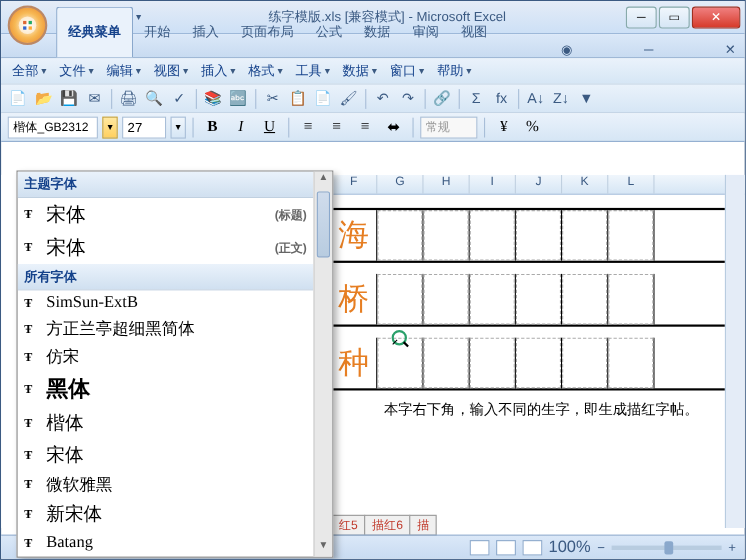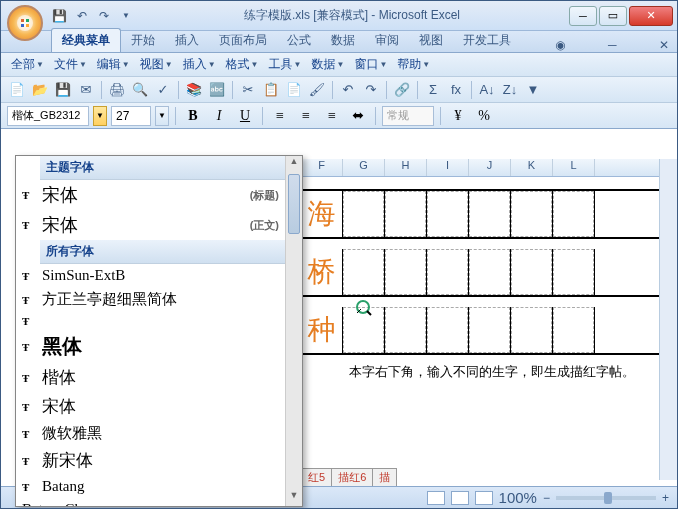--- a/index.html
+++ b/index.html
@@ -6,21 +6,21 @@
 body { font-family: "Microsoft YaHei", SimSun, sans-serif; font-size: 12px; background: #fff; width: 678px; height: 509px; overflow: hidden; border: 1px solid #3b5a82; position: relative; }
 .titlebar { height: 30px; background: linear-gradient(#e4ecf7,#cde0f6); display: flex; align-items: center; padding: 0 4px; border-bottom: 1px solid #9db8d9; }
 .office-btn { width: 36px; height: 36px; border-radius: 50%; background: radial-gradient(#fff,#f7b955,#e67e22); border: 2px solid #b86; position: absolute; left: 6px; top: 4px; z-index: 10; display: flex; align-items: center; justify-content: center; }
 .qat { margin-left: 46px; display: flex; gap: 4px; align-items: center; }
 .qat-btn { width: 18px; height: 18px; display: flex; align-items: center; justify-content: center; color: #3b5a82; cursor: pointer; }
 .title-text { flex: 1; text-align: center; font-size: 12px; color: #3b5a82; }
 .win-controls { display: flex; gap: 2px; }
 .win-btn { width: 28px; height: 20px; border: 1px solid #8aa; border-radius: 3px; display: flex; align-items: center; justify-content: center; font-size: 11px; background: linear-gradient(#f0f6fc,#d6e6f5); cursor: pointer; }
 .win-btn.close { background: linear-gradient(#f08080,#d63a2a); color: #fff; border-color: #a03020; width: 44px; }
 .ribbon-tabs { height: 22px; background: linear-gradient(#dbe8f8,#c8dbf1); display: flex; align-items: end; padding-left: 50px; border-bottom: 1px solid #8aa8cc; }
-.tab { padding: 3px 10px; color: #3b5a82; cursor: pointer; font-size: 12px; }
+.tab { padding: 14px 10px; color: #3b5a82; cursor: pointer; font-size: 12px; }
 .tab.active { background: #eaf2fb; border: 1px solid #8aa8cc; border-bottom: none; border-radius: 3px 3px 0 0; color: #15428b; font-weight: bold; }
 .help-btn { margin-left: auto; margin-right: 8px; color: #3b5a82; cursor: pointer; }
 .menu-row { height: 24px; background: linear-gradient(#eaf2fb,#d6e6f5); display: flex; align-items: center; padding: 0 6px; gap: 2px; border-bottom: 1px solid #b8cce0; }
 .menu-item { padding: 2px 4px; color: #15428b; cursor: pointer; display: flex; align-items: center; gap: 1px; }
 .menu-drop { font-size: 8px; color: #3b5a82; }
 .toolbar-row { height: 26px; background: linear-gradient(#eaf2fb,#d6e6f5); display: flex; align-items: center; padding: 0 6px; gap: 3px; border-bottom: 1px solid #b8cce0; }
 .tb-btn { width: 20px; height: 20px; display: flex; align-items: center; justify-content: center; cursor: pointer; color: #3b5a82; font-size: 13px; }
 .tb-sep { width: 1px; height: 18px; background: #a8bed8; margin: 0 2px; }
 .format-row { height: 26px; background: linear-gradient(#eaf2fb,#d6e6f5); display: flex; align-items: center; padding: 2px 6px; gap: 4px; border-bottom: 1px solid #8aa8cc; }
 .font-box { width: 82px; height: 20px; border: 1px solid #a8bed8; background: #fff; padding: 0 4px; font-size: 11px; display: flex; align-items: center; }
@@ -31,21 +31,21 @@
 .col-headers { height: 18px; display: flex; background: linear-gradient(#f0f6fc,#d6e6f5); border-bottom: 1px solid #9db8d9; margin-left: 300px; }
 .col-h { width: 42px; border-right: 1px solid #c0d0e0; text-align: center; font-size: 11px; color: #3b5a82; }
 .grid-area { position: absolute; left: 300px; top: 18px; right: 18px; bottom: 0; }
 .grid-row { height: 48px; display: flex; border-bottom: 2px solid #000; }
 .gcell { width: 42px; border-right: 1px solid #000; position: relative; }
 .gcell.big { width: 42px; font-size: 28px; font-family: KaiTi, serif; display: flex; align-items: center; justify-content: center; }
 .gcell.dashed::before { content: ""; position: absolute; inset: 0; border: 1px dashed #aaa; }
 .text-row { padding: 8px 4px; font-size: 13px; font-family: SimSun; margin-left: 44px; }
 .font-dropdown { position: absolute; left: 14px; top: 154px; width: 288px; height: 352px; background: #fff; border: 1px solid #868686; box-shadow: 3px 3px 6px rgba(0,0,0,0.3); z-index: 100; display: flex; }
 .fd-list { flex: 1; overflow: hidden; }
-.fd-header { background: linear-gradient(#eaf2fb,#d0e0f0); padding: 3px 6px; font-size: 12px; font-weight: bold; color: #15428b; border-bottom: 1px solid #c0d0e0; margin-left: 24px; }
+.fd-header { background: linear-gradient(#eaf2fb,#d0e0f0); padding: 3px 6px; font-size: 12px; font-weight: bold; color: #15428b; border-bottom: 1px solid #c0d0e0; }
 .fd-item { padding: 3px 6px; display: flex; align-items: center; gap: 6px; cursor: pointer; font-size: 15px; }
 .fd-icon { width: 14px; font-size: 11px; font-family: serif; font-weight: bold; }
 .fd-label { flex: 1; }
 .fd-tag { font-size: 11px; color: #666; font-weight: bold; }
 .fd-scroll { width: 17px; background: #e8e8e8; border-left: 1px solid #ccc; position: relative; }
 .fd-thumb { position: absolute; left: 2px; right: 2px; top: 18px; height: 60px; background: linear-gradient(#d0dcec,#b8cce0); border: 1px solid #8aa8cc; border-radius: 2px; }
 .sheet-tabs { position: absolute; left: 300px; bottom: 22px; height: 18px; display: flex; align-items: center; font-size: 11px; }
 .stab { padding: 1px 6px; border: 1px solid #999; background: #f0f0f0; margin-right: -1px; color: #c0392b; }
 .statusbar { position: absolute; left: 0; right: 0; bottom: 0; height: 22px; background: linear-gradient(#dbe8f8,#c8dbf1); border-top: 1px solid #8aa8cc; display: flex; align-items: center; padding: 0 8px; gap: 6px; justify-content: flex-end; }
 .view-btn { width: 18px; height: 14px; border: 1px solid #8aa8cc; background: #fff; cursor: pointer; }
@@ -85,21 +85,20 @@
 
 <div class="ribbon-tabs">
   <div class="tab active">经典菜单</div>
   <div class="tab">开始</div>
   <div class="tab">插入</div>
   <div class="tab">页面布局</div>
   <div class="tab">公式</div>
   <div class="tab">数据</div>
   <div class="tab">审阅</div>
   <div class="tab">视图</div>
-  <div class="tab">开发工具</div>
   <span class="help-btn">◉</span>
   <span class="help-btn">─</span>
   <span class="help-btn">✕</span>
 </div>
 
 <div class="menu-row">
   <div class="menu-item">
       <span>全部</span>
       <span class="menu-drop">▼</span>
     </div>
@@ -264,20 +263,21 @@
     <div class="fd-item">
         <span class="fd-icon">Ŧ</span>
         <span class="fd-label" style="font-family:serif">SimSun-ExtB</span>
       </div>
     <div class="fd-item">
         <span class="fd-icon">Ŧ</span>
         <span class="fd-label">方正兰亭超细黑简体</span>
       </div>
     <div class="fd-item">
         <span class="fd-icon">Ŧ</span>
+        <span class="fd-label" style="font-family:FangSong">仿宋</span>
       </div>
     <div class="fd-item">
         <span class="fd-icon">Ŧ</span>
         <span class="fd-label" style="font-family:SimHei;font-size:20px;font-weight:bold">黑体</span>
       </div>
     <div class="fd-item">
         <span class="fd-icon">Ŧ</span>
         <span class="fd-label" style="font-family:KaiTi;font-size:17px">楷体</span>
       </div>
     <div class="fd-item">

